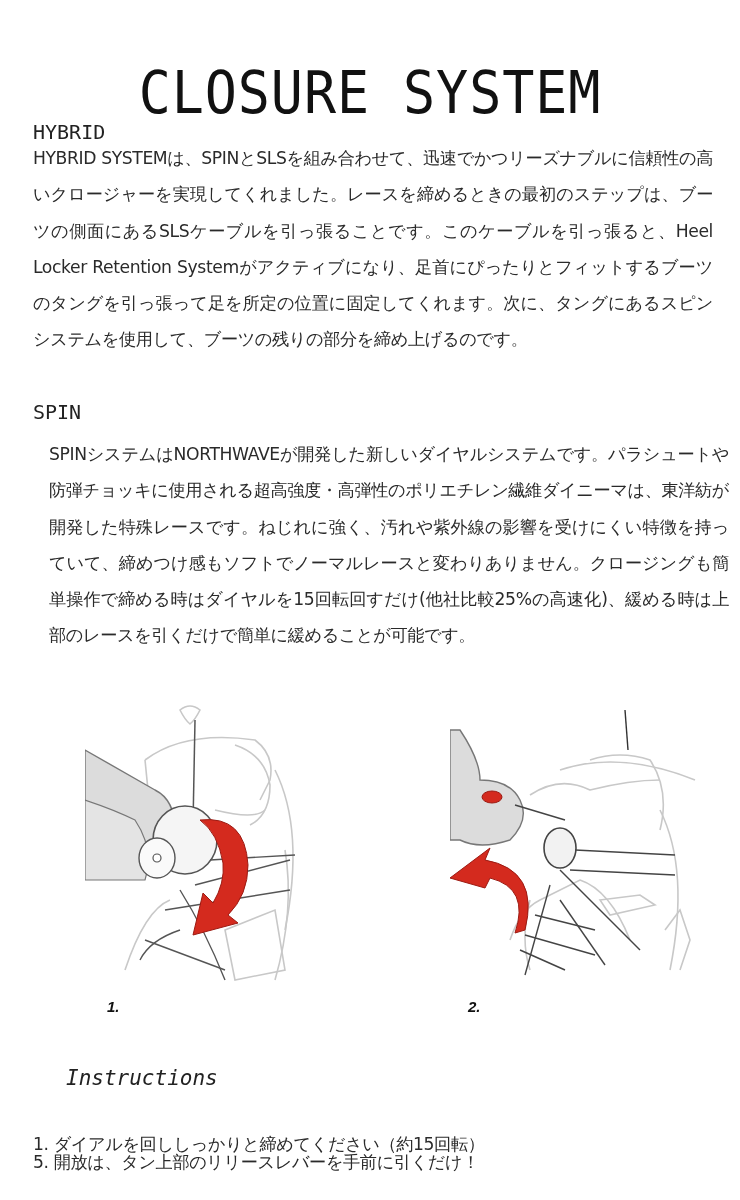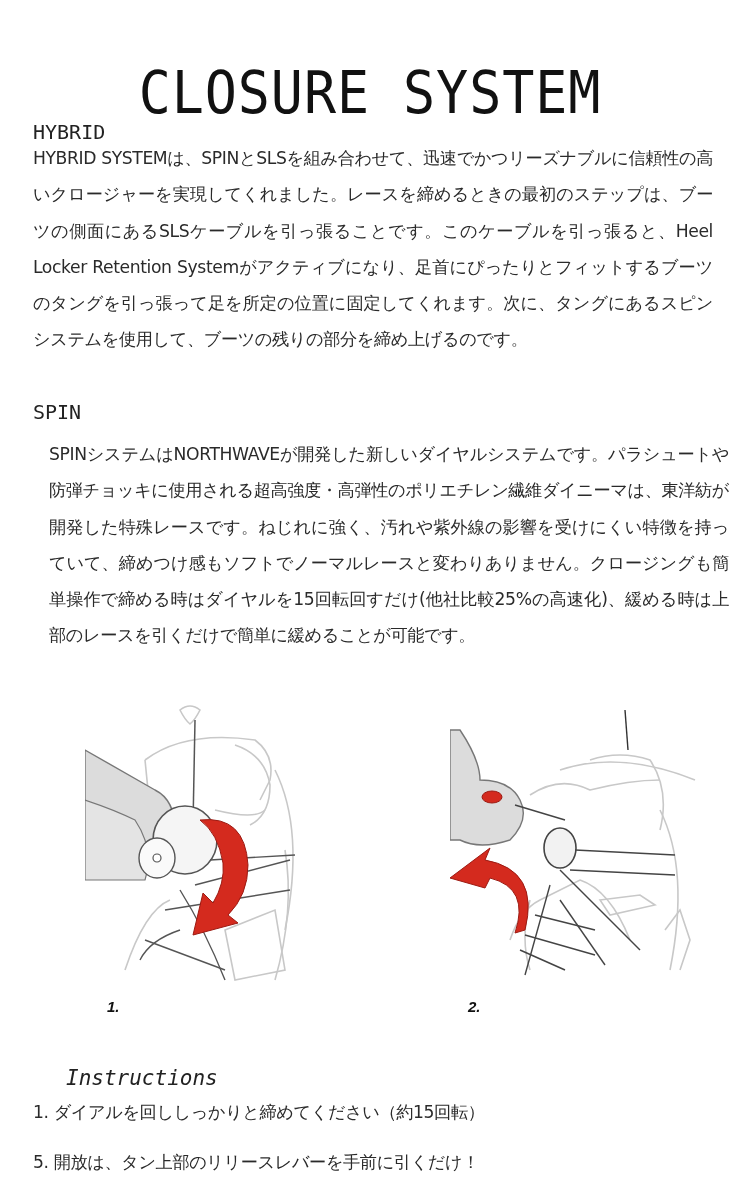--- a/index.html
+++ b/index.html
@@ -109,14 +109,14 @@
       <path d="M75 235 l70 20"></path>
       <path d="M70 250 l45 20"></path>
       <path d="M110 200 l45 65"></path>
     </g>
     <path d="M75 230 q15 -60 -40 -70 l5 -12 l-40 30 l35 10 l5 -10 q40 10 25 55z" fill="#d42a1e" stroke="#9c1a12" stroke-width="1"></path>
   </svg>
 </div>
 <div class="step-label" style="left:468px; top:998px;">2.</div>
 
 <div class="instr-heading">Instructions</div>
-<div class="instr-item" style="top:1100px;text-align:right;">1.  ダイアルを回ししっかりと締めてください（約15回転）</div>
+<div class="instr-item" style="top:1132px;text-align:right;">1.  ダイアルを回ししっかりと締めてください（約15回転）</div>
 <div class="instr-item" style="top:1150px;">5. 開放は、タン上部のリリースレバーを手前に引くだけ！</div>
 
 </body></html>

